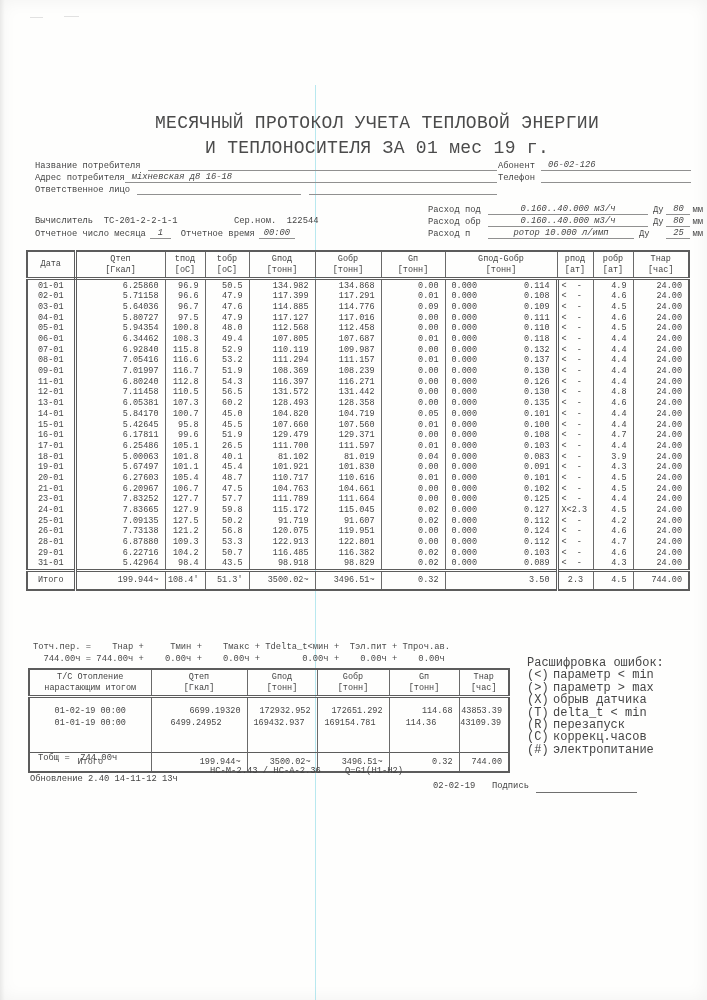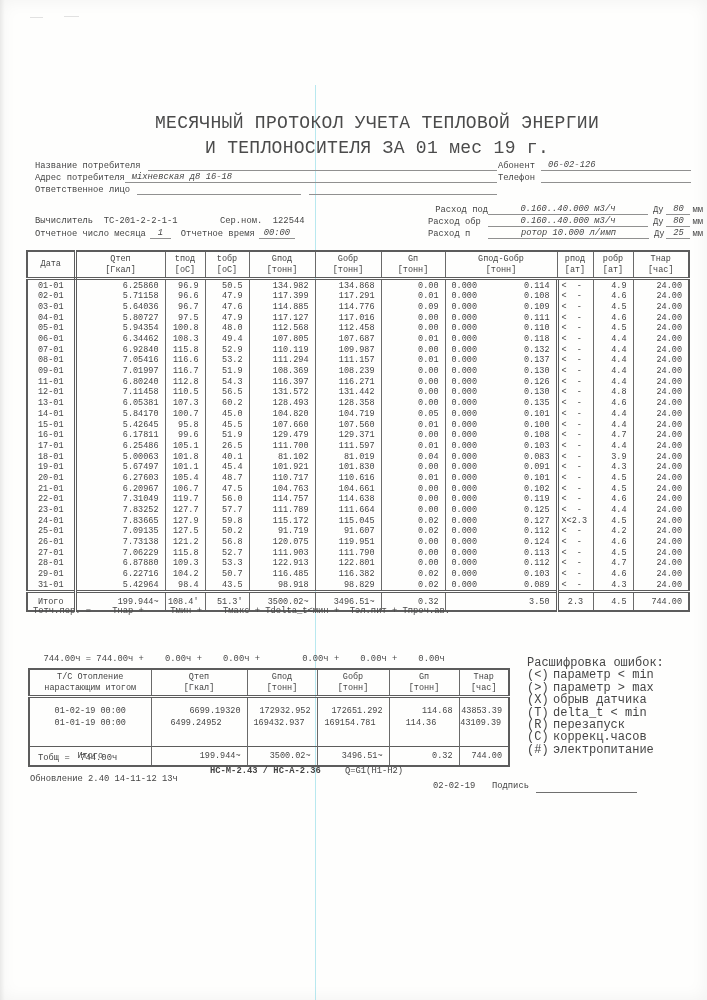--- a/index.html
+++ b/index.html
@@ -33,21 +33,21 @@
   .c-p{text-align:left;padding-left:3px !important;white-space:pre;}
   .total-row td{border-top:3px double #5c5c5c;height:17px;}
   .total-row .c-p{text-align:center;padding-left:0 !important;}
   .formula{font-size:8.8px;line-height:12.5px;color:#4a4a4a;}
   .summary{position:absolute;left:28px;top:668px;width:480px;border:2px solid #5c5c5c;font-size:8.5px;}
   .summary th{border-bottom:3px double #5c5c5c;font-weight:normal;vertical-align:middle;padding:2px 4px;line-height:1.25;}
   .summary th,.summary td{border-right:1px solid #6a6a6a;}
   .summary th:last-child,.summary td:last-child{border-right:none;}
   .summary td{height:12.5px;padding:0;}
   .summary tbody tr:first-child td{padding-top:6px;}
-  .summary tbody tr:last-child td{padding-bottom:17px;text-align:center;}
+  .summary tbody tr:last-child td{padding-bottom:23px;text-align:center;}
   .s-label{text-align:center;}
   .summary .total-row td{border-top:1px solid #5c5c5c;height:18px;}
   .legend{position:absolute;left:527px;top:657px;font-size:12px;line-height:12.4px;}
   .leg-row{display:flex;}
   .leg-sym{width:26px;white-space:pre;}
   .leg-text{white-space:pre;}
   .sig-ul{position:absolute;border-bottom:1px solid #6f6f6f;}
 </style>
 </head>
 <body>
@@ -80,48 +80,48 @@
     <span class="ul fill-left" style="flex:1;margin-left:6px;"></span>
   </div>
 
   <div class="row" style="left:35px;top:184px;width:462px;">
     <span class="lbl">Ответственное лицо</span>
     <span class="ul" style="flex:1;margin-left:7px;"></span>
     <span class="ul" style="width:188px;margin-left:8px;"></span>
   </div>
 
   <div class="row" style="left:428px;top:204px;width:275px;">
-    <span class="lbl" style="width:60px;text-align:right;">Расход под</span>
+    <span class="lbl" style="width:60px;">Расход под</span>
     <span class="ul fill" style="flex:1;">0.160..40.000  м3/ч</span>
     <span class="lbl" style="margin-left:5px;">Ду</span>
     <span class="ul fill" style="width:24px;margin-left:3px;">80</span>
     <span class="lbl" style="margin-left:2px;">мм</span>
   </div>
 
   <div class="t meta" style="left:35px;top:216px;"><span>Вычислитель</span>  <span>ТС-201-2-2-1-1</span></div>
-  <div class="t meta" style="left:220px;top:216px;"><span>Сер.ном.</span>  <span>122544</span></div>
+  <div class="t meta" style="left:234px;top:216px;"><span>Сер.ном.</span>  <span>122544</span></div>
   <div class="row" style="left:428px;top:216px;width:275px;">
     <span class="lbl" style="width:60px;">Расход обр</span>
     <span class="ul fill" style="flex:1;">0.160..40.000  м3/ч</span>
     <span class="lbl" style="margin-left:5px;">Ду</span>
     <span class="ul fill" style="width:24px;margin-left:3px;">80</span>
     <span class="lbl" style="margin-left:2px;">мм</span>
   </div>
 
   <div class="row" style="left:35px;top:228px;width:260px;">
     <span class="lbl">Отчетное число месяца</span>
     <span class="ul fill" style="width:22px;margin-left:4px;">1</span>
     <span class="lbl" style="margin-left:10px;">Отчетное время</span>
     <span class="ul fill" style="width:38px;margin-left:4px;">00:00</span>
   </div>
   <div class="row" style="left:428px;top:228px;width:275px;">
     <span class="lbl" style="width:60px;">Расход п</span>
     <span class="ul fill" style="flex:1;">ротор 10.000 л/имп</span>
     <span class="lbl" style="margin-left:5px;">Ду</span>
-    <span class="ul fill" style="width:24px;margin-left:2px;">25</span>
+    <span class="ul fill" style="width:24px;margin-left:17px;">25</span>
     <span class="lbl" style="margin-left:2px;">мм</span>
   </div>
 
   <table class="daily">
     <colgroup>
       <col style="width:48px">
         <col style="width:90px">
         <col style="width:40px">
         <col style="width:44px">
       <col style="width:66px">
@@ -535,38 +535,20 @@
             <div class="in">
               <span>0.000</span>
               <span>0.102</span>
             </div>
           </td>
           <td class="c-p">&lt;  -</td>
           <td class="c-num">4.5</td>
           <td class="c-num">24.00</td>
         </tr>
         <tr>
-          <td class="c-date">22-01</td>
-          <td class="c-num">7.31049</td>
-          <td class="c-num">119.7</td>
-          <td class="c-num">56.0</td>
-          <td class="c-num">114.757</td>
-          <td class="c-num">114.638</td>
-          <td class="c-num">0.00</td>
-          <td class="c-diff">
-            <div class="in">
-              <span>0.000</span>
-              <span>0.119</span>
-            </div>
-          </td>
-          <td class="c-p">&lt;  -</td>
-          <td class="c-num">4.6</td>
-          <td class="c-num">24.00</td>
-        </tr>
-        <tr>
           <td class="c-date">23-01</td>
           <td class="c-num">7.83252</td>
           <td class="c-num">127.7</td>
           <td class="c-num">57.7</td>
           <td class="c-num">111.789</td>
           <td class="c-num">111.664</td>
           <td class="c-num">0.00</td>
           <td class="c-diff">
             <div class="in">
               <span>0.000</span>
@@ -622,38 +604,20 @@
           <td class="c-num">119.951</td>
           <td class="c-num">0.00</td>
           <td class="c-diff">
             <div class="in">
               <span>0.000</span>
               <span>0.124</span>
             </div>
           </td>
           <td class="c-p">&lt;  -</td>
           <td class="c-num">4.6</td>
-          <td class="c-num">24.00</td>
-        </tr>
-        <tr>
-          <td class="c-date">27-01</td>
-          <td class="c-num">7.06229</td>
-          <td class="c-num">115.8</td>
-          <td class="c-num">52.7</td>
-          <td class="c-num">111.903</td>
-          <td class="c-num">111.790</td>
-          <td class="c-num">0.00</td>
-          <td class="c-diff">
-            <div class="in">
-              <span>0.000</span>
-              <span>0.113</span>
-            </div>
-          </td>
-          <td class="c-p">&lt;  -</td>
-          <td class="c-num">4.5</td>
           <td class="c-num">24.00</td>
         </tr>
         <tr>
           <td class="c-date">28-01</td>
           <td class="c-num">6.87880</td>
           <td class="c-num">109.3</td>
           <td class="c-num">53.3</td>
           <td class="c-num">122.913</td>
           <td class="c-num">122.801</td>
           <td class="c-num">0.00</td>
@@ -719,21 +683,21 @@
               <span>3.50</span>
             </div>
           </td>
           <td class="c-p">2.3</td>
           <td class="c-num">4.5</td>
           <td class="c-num">744.00</td>
         </tr>
       </tfoot>
   </table>
 
-  <div class="t formula" style="left:33px;top:605px;">Тотч.пер. =    Тнар +     Тмин +    Тмакс + Tdelta_t&lt;мин +  Тэл.пит + Тпроч.ав.</div>
+  <div class="t formula" style="left:33px;top:641px;">Тотч.пер. =    Тнар +     Тмин +    Тмакс + Tdelta_t&lt;мин +  Тэл.пит + Тпроч.ав.</div>
   <div class="t formula" style="left:33px;top:653px;">  744.00ч = 744.00ч +    0.00ч +    0.00ч +        0.00ч +    0.00ч +    0.00ч</div>
 
   <table class="summary">
     <colgroup>
       <col style="width:122px">
         <col style="width:96px">
         <col style="width:70px">
       <col style="width:72px">
         <col style="width:70px">
         <col style="width:50px">
@@ -825,19 +789,19 @@
         </div>
         <div class="leg-row">
           <span class="leg-sym">(#)</span>
           <span class="leg-text">электропитание</span>
         </div>
       </div>
   </div>
 
   <div class="t meta" style="left:38px;top:753px;">Тобщ =  744.00ч</div>
   <div class="t meta" style="left:30px;top:774px;">Обновление 2.40 14-11-12 13ч</div>
-  <div class="t meta" style="left:210px;top:766px;font-weight:bold;">НС-М-2.43 / НС-А-2.36</div>
+  <div class="t meta" style="left:210px;top:766px;">НС-М-2.43 / НС-А-2.36</div>
   <div class="t meta" style="left:345px;top:766px;">Q=G1(H1-H2)</div>
   <div class="t meta" style="left:433px;top:781px;">02-02-19</div>
   <div class="t meta" style="left:492px;top:781px;">Подпись</div>
   <div class="sig-ul" style="left:536px;top:780px;width:101px;height:12px;"></div>
 
 </div>
 
 </body></html>

